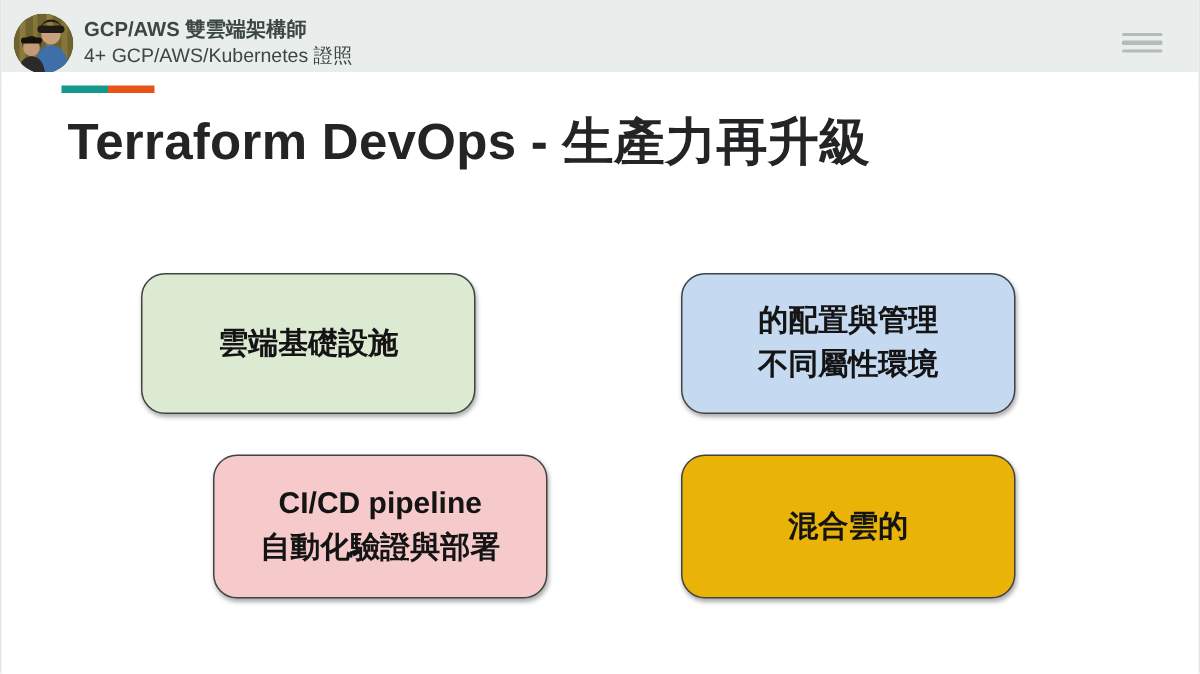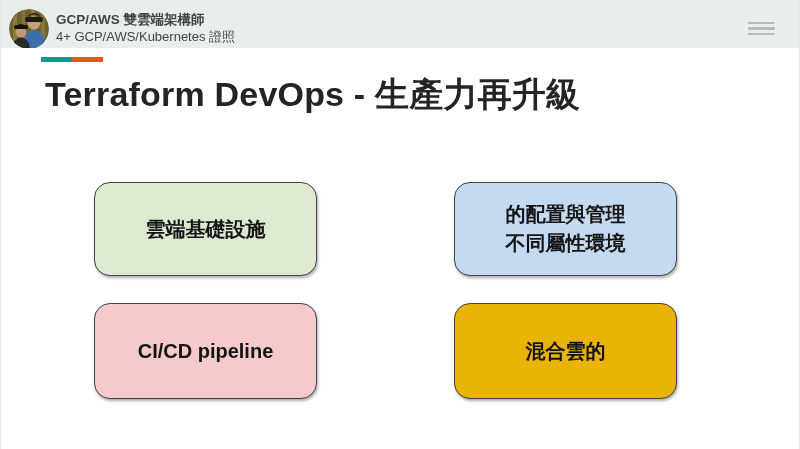--- a/index.html
+++ b/index.html
@@ -124,21 +124,22 @@
 
   <div class="card card-1" style="background-color: rgb(220, 234, 210);">
     <div class="line">雲端基礎設施</div>
   </div>
 
   <div class="card card-2" style="background-color: rgb(197, 217, 241);">
     <div class="line">的配置與管理</div>
     <div class="line">不同屬性環境</div>
   </div>
 
-  <div class="card card-3" style="background-color: rgb(246, 202, 202);">
+  <div class="card card-3" style="background-color: rgb(246, 202, 202); margin-left: 48px;">
     <div class="line">CI/CD pipeline</div>
+    <div class="line">自動化驗證與部署</div>
   </div>
 
   <div class="card card-4" style="background-color: #eab308;">
     <div class="line">混合雲的</div>
   </div>
 
 </div>
 
 </body></html>

